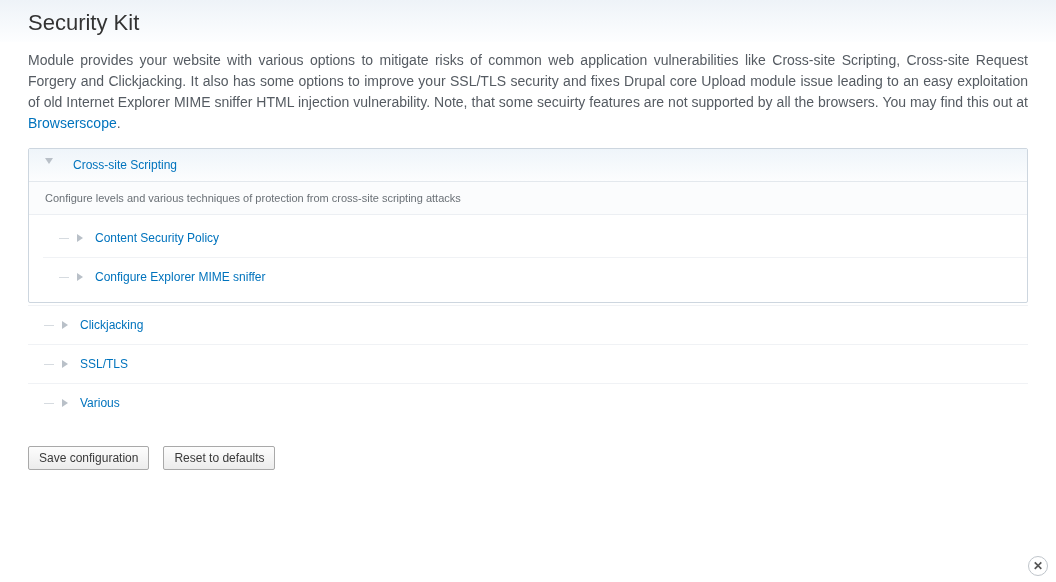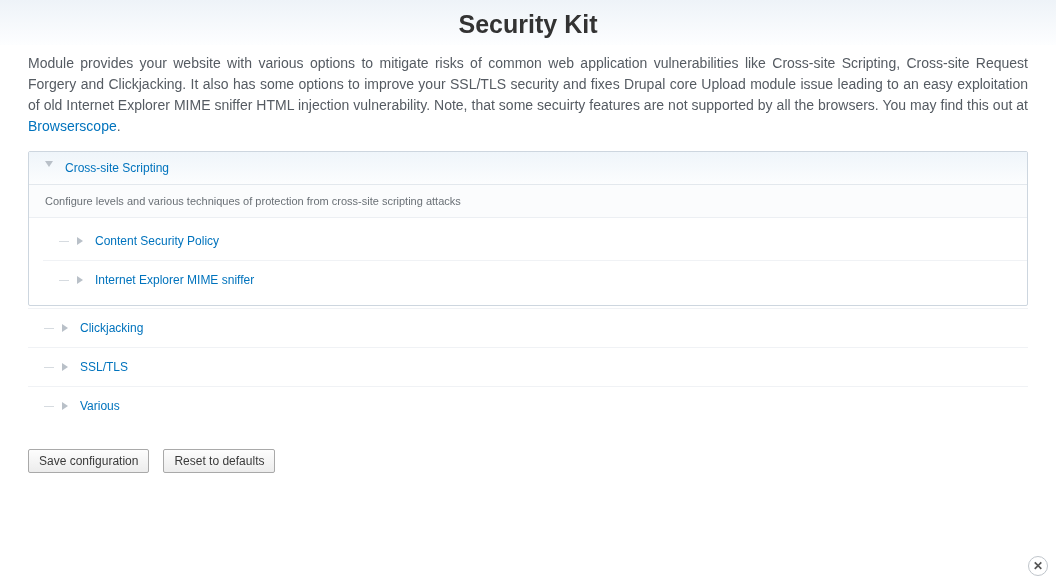--- a/index.html
+++ b/index.html
@@ -10,24 +10,23 @@
       background: #fff;
       width: 1056px;
       height: 582px;
       position: relative;
     }
     .page-header {
       background: linear-gradient(to bottom, #eef3f8 0%, #fdfeff 100%);
       padding: 10px 28px 6px 28px;
     }
     .page-title {
-      font-size: 25px;
-      font-weight: bold;
+      font-size: 22px;
+      font-weight: normal;
       color: #333;
-      text-align: center;
     }
     .description {
       padding: 8px 28px 14px 28px;
       color: #555b62;
       font-size: 14px;
       line-height: 1.5;
       text-align: justify;
     }
     .description a {
       color: #0073bd;
@@ -41,20 +40,21 @@
     .fieldset-top {
       border: 1px solid #cdd6df;
       border-radius: 2px;
       margin-bottom: 2px;
     }
     .fieldset-top-header {
       background: linear-gradient(to bottom, #eff5fa 0%, #fcfdfe 100%);
       padding: 9px 10px 9px 16px;
       display: flex;
       border-bottom: 1px solid #e3e8ed;
+      gap: 8px;
     }
     .fieldset-desc {
       padding: 10px 10px 10px 16px;
       color: #6a7076;
       font-size: 11px;
       border-bottom: 1px solid #eceff3;
       background: #fbfcfd;
     }
 
     .row {
@@ -151,21 +151,21 @@
 
     <div class="sub-rows">
       <div class="row">
         <span class="dash"></span>
         <span class="tri tri-right"></span>
         <span class="link-label">Content Security Policy</span>
       </div>
       <div class="row">
         <span class="dash"></span>
         <span class="tri tri-right"></span>
-        <span class="link-label">Internet Explorer MIME sniffer</span>
+        <span class="link-label">Configure Explorer MIME sniffer</span>
       </div>
     </div>
   </div>
 
   <div class="row">
     <span class="dash"></span>
     <span class="tri tri-right"></span>
     <span class="link-label">Clickjacking</span>
   </div>
   <div class="row">

